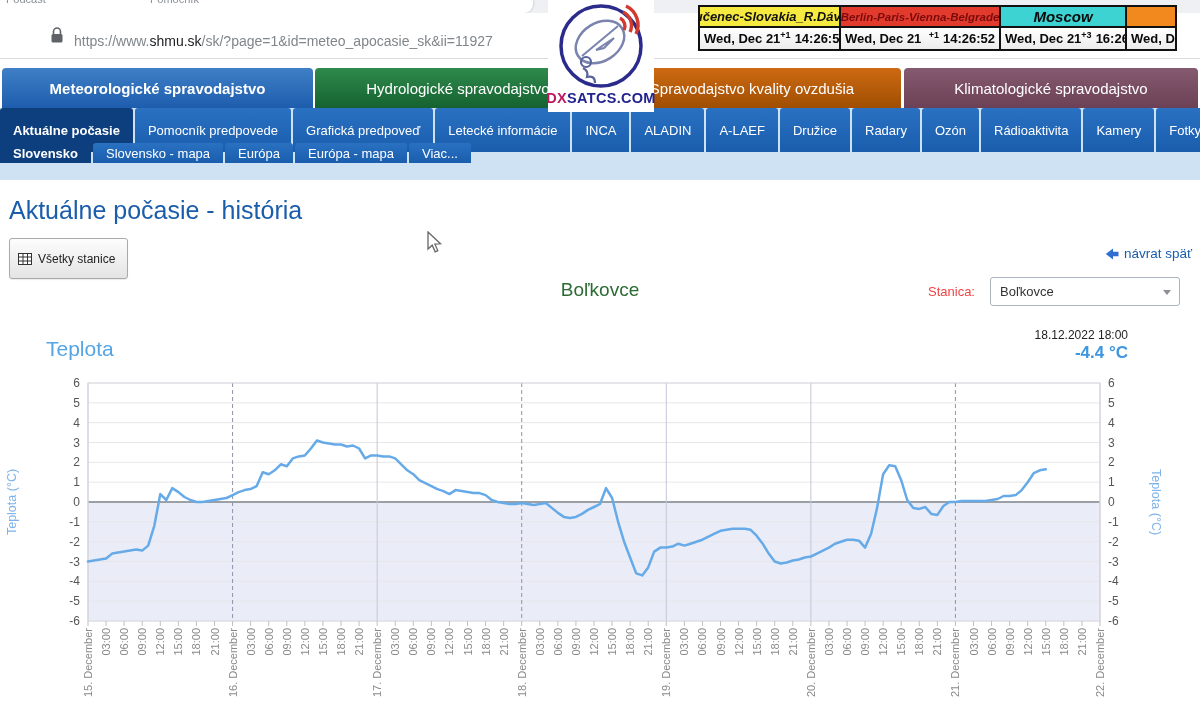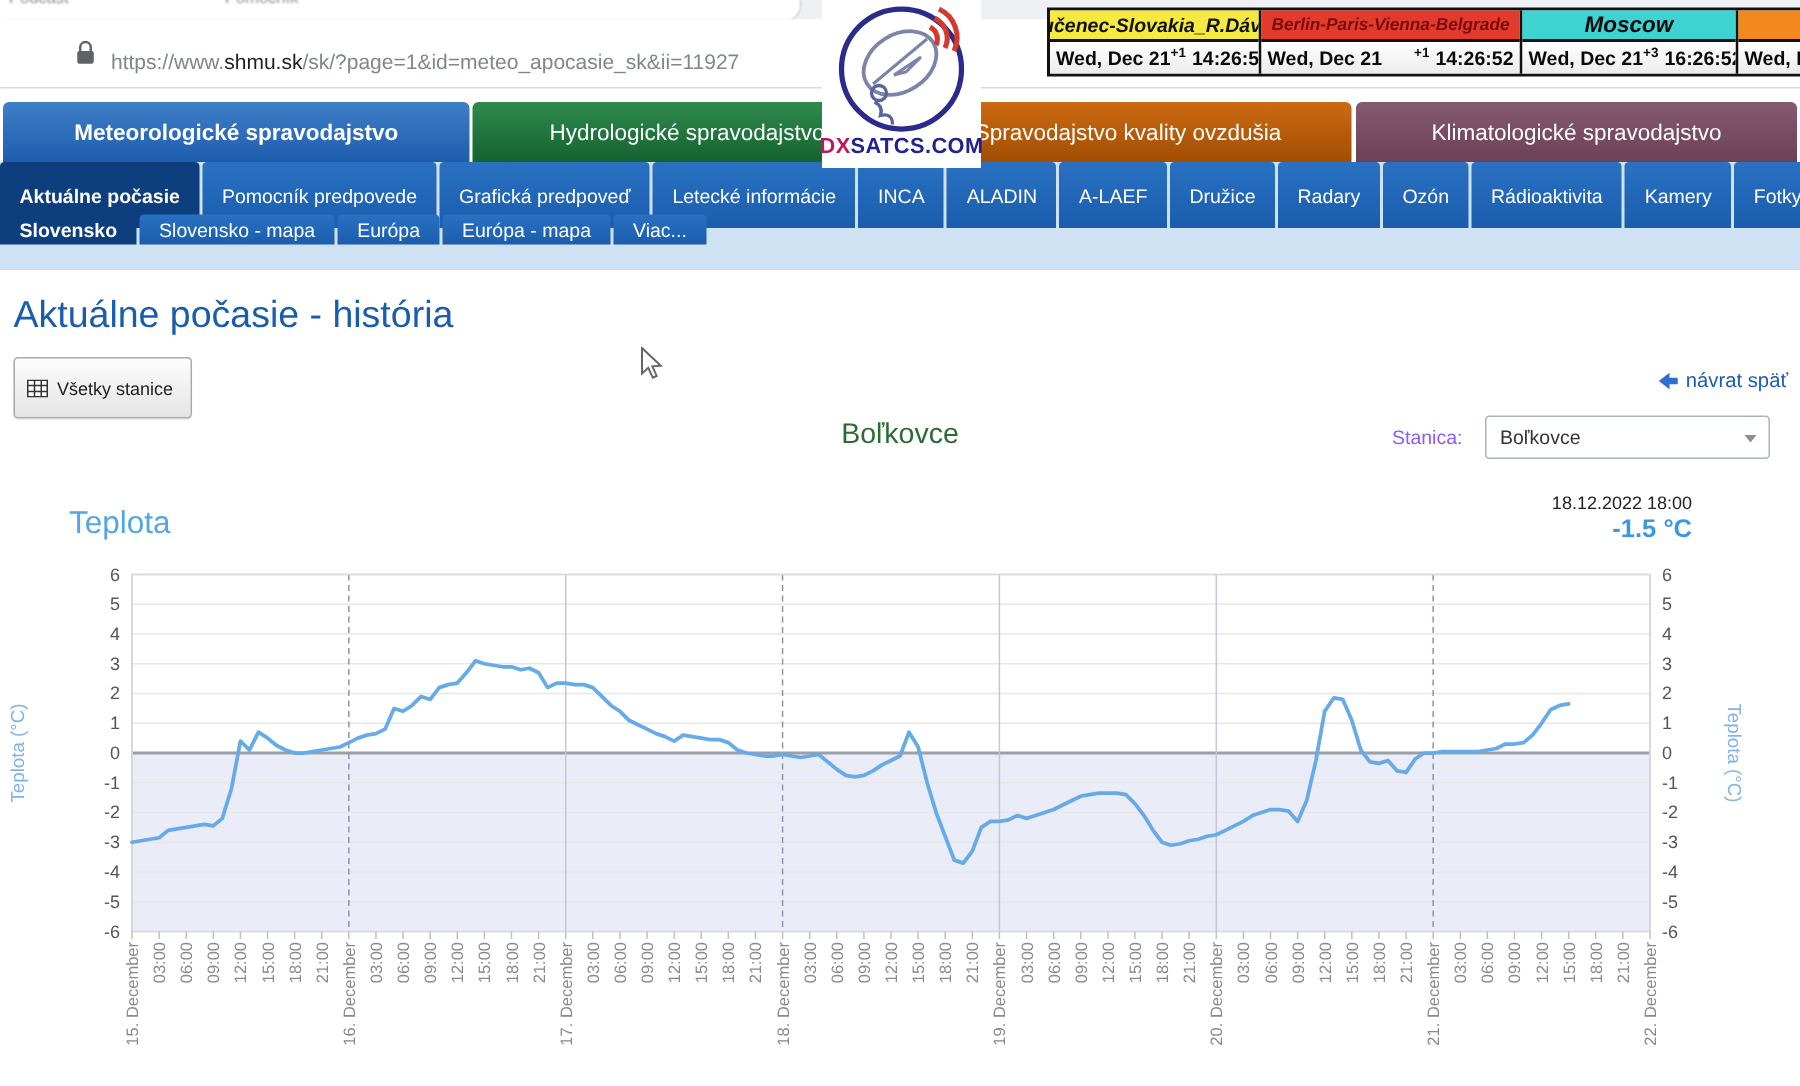--- a/index.html
+++ b/index.html
@@ -37,21 +37,21 @@
   .nav2{position:absolute;left:0;top:108px;height:44px;display:flex;gap:2px;}
   .nav3{position:absolute;left:0;top:143px;height:20px;display:flex;gap:2px;}
   .nav-item{height:100%;display:flex;align-items:center;padding:0 13px;background:linear-gradient(#2a71c2,#1a5dad);color:#fff;font-size:13px;border-radius:3px 3px 0 0;white-space:nowrap;cursor:pointer;}
   .nav-item.active{background:#0d3f7e;font-weight:bold;}
 
   
   .h1{position:absolute;left:9px;top:196px;font-size:25px;color:#1a5dab;}
   .btn-all{position:absolute;left:9px;top:238px;height:41px;display:flex;align-items:center;gap:6px;padding:0 12px 0 8px;background:linear-gradient(#fdfdfd,#e4e4e4);border:1px solid #a9a9a9;border-radius:3px;font-size:12px;color:#222;cursor:pointer;box-shadow:0 1px 1px rgba(0,0,0,.08);text-align:center;}
   .back-link{position:absolute;right:8px;top:246px;display:flex;align-items:center;gap:5px;font-size:13.5px;color:#1a5dab;cursor:pointer;}
   .station-title{position:absolute;left:0;top:279px;width:1200px;text-align:center;font-size:19px;color:#2c6b33;}
-  .stanica-label{position:absolute;left:928px;top:284px;font-size:13px;color:#8b5cf6;}
+  .stanica-label{position:absolute;left:928px;top:284px;font-size:13px;color:#ef4444;}
   .station-select{position:absolute;left:990px;top:277px;width:190px;height:29px;background:#fff;border:1px solid #aab4bf;border-radius:3px;display:flex;align-items:center;padding:0 24px 0 9px;font-size:13px;color:#333;cursor:pointer;}
   .station-select .caret{position:absolute;right:8px;top:12px;width:0;height:0;border-left:4.5px solid transparent;border-right:4.5px solid transparent;border-top:5.5px solid #8a8f98;}
 
   .chart-title{position:absolute;left:46px;top:337px;font-size:21px;color:#55a5e5;}
   .dt-label{position:absolute;right:72px;top:328px;font-size:12px;color:#222;text-align:right;}
   .temp-label{position:absolute;right:72px;top:343px;font-size:17px;font-weight:bold;color:#3d96e0;text-align:right;}
 
   .chart-svg{position:absolute;left:0;top:370px;}
   .cursor-svg{position:absolute;left:427px;top:231px;z-index:40;}
 </style>
@@ -76,29 +76,29 @@
 
   <div class="clocks" id="clocks">
       <div class="clock" style="width: 141px;">
         <div class="clock-head" style="background: rgb(246, 233, 63); color: rgb(17, 17, 17); font-size: 13px;">Lučenec-Slovakia_R.Dávid</div>
         <div class="clock-body">
           <span>Wed, Dec 21</span>
           <span class="off">+1</span>
           <span class="tm">14:26:52</span>
         </div>
       </div>
-      <div class="clock" style="width: 174px;">
+      <div class="clock" style="width: 160px;">
         <div class="clock-head" style="background: rgb(226, 59, 46); color: rgb(122, 11, 11); font-size: 11.5px;">Berlin-Paris-Vienna-Belgrade</div>
         <div class="clock-body">
           <span>Wed, Dec 21</span>
           <span class="off">+1</span>
           <span class="tm">14:26:52</span>
         </div>
       </div>
-      <div class="clock" style="width: 144px;">
+      <div class="clock" style="width: 126px;">
         <div class="clock-head" style="background: rgb(62, 211, 211); color: rgb(10, 10, 10); font-size: 15px;">Moscow</div>
         <div class="clock-body">
           <span>Wed, Dec 21</span>
           <span class="off">+3</span>
           <span class="tm">16:26:52</span>
         </div>
       </div>
       <div class="clock" style="width: 48px;">
         <div class="clock-head" style="background: rgb(241, 137, 31); color: rgb(17, 17, 17); font-size: 13px;"></div>
         <div class="clock-body">
@@ -173,21 +173,21 @@
 
   <div class="station-title">Boľkovce</div>
   <div class="stanica-label">Stanica:</div>
   <div class="station-select">
     <span>Boľkovce</span>
     <span class="caret"></span>
   </div>
 
   <div class="chart-title">Teplota</div>
   <div class="dt-label">18.12.2022 18:00</div>
-  <div class="temp-label">-1.5 °C</div>
+  <div class="temp-label">-4.4 °C</div>
 
   <svg class="chart-svg" id="chart" width="1200" height="354" viewBox="0 0 1200 354">
       <rect x="88" y="132" width="1012" height="119" fill="#eaedf8"></rect>
       <line x1="88" y1="13" x2="1100" y2="13" stroke="#e7e7ea" stroke-width="1"></line>
       <line x1="88" y1="32.83333333333334" x2="1100" y2="32.83333333333334" stroke="#e7e7ea" stroke-width="1"></line>
       <line x1="88" y1="52.66666666666667" x2="1100" y2="52.66666666666667" stroke="#e7e7ea" stroke-width="1"></line>
       <line x1="88" y1="72.5" x2="1100" y2="72.5" stroke="#e7e7ea" stroke-width="1"></line>
       <line x1="88" y1="92.33333333333334" x2="1100" y2="92.33333333333334" stroke="#e7e7ea" stroke-width="1"></line>
       <line x1="88" y1="112.16666666666667" x2="1100" y2="112.16666666666667" stroke="#e7e7ea" stroke-width="1"></line>
       <line x1="88" y1="132" x2="1100" y2="132" stroke="#9aa0a6" stroke-width="2"></line>

